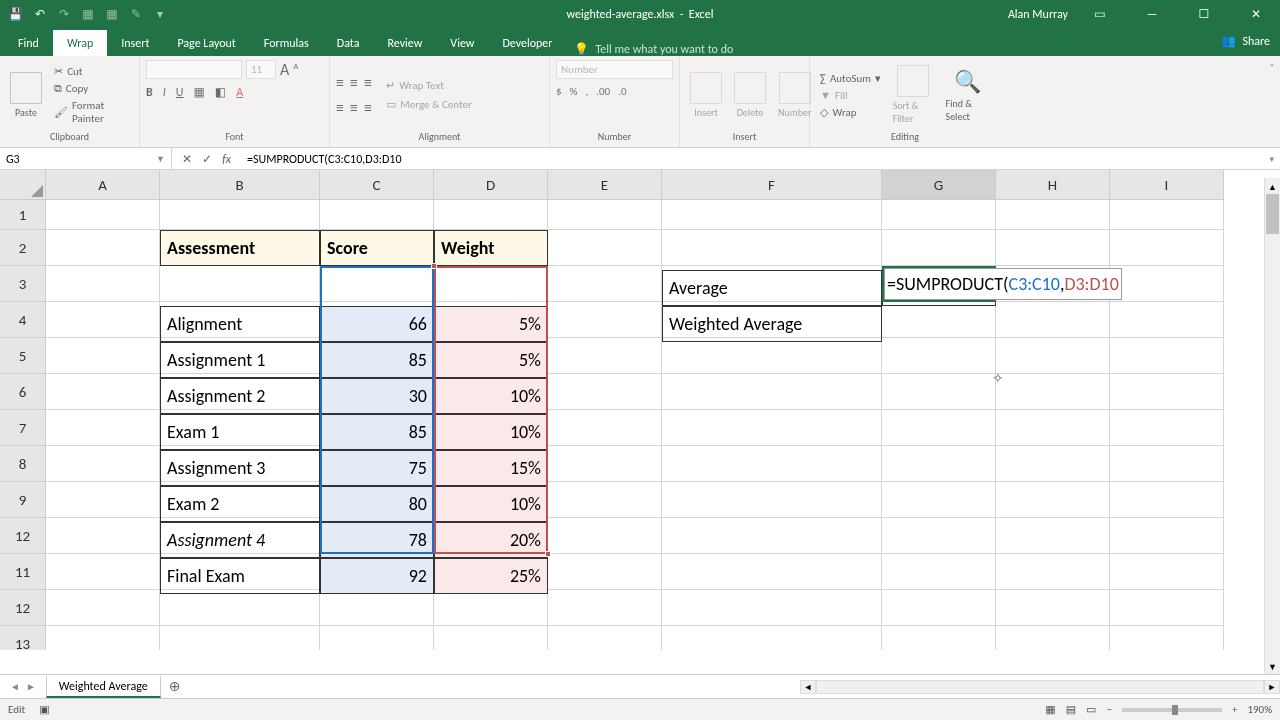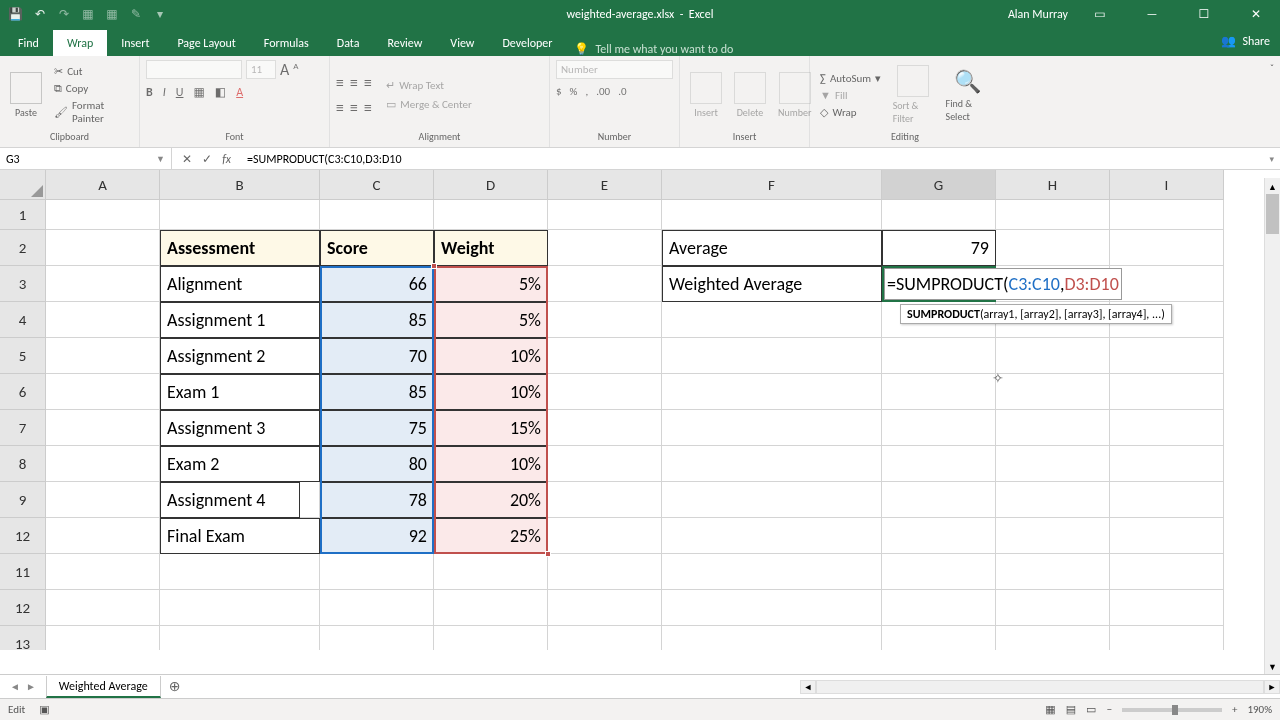--- a/index.html
+++ b/index.html
@@ -47,21 +47,21 @@
 .col-headers { position: absolute; left: 46px; top: 0; right: 16px; height: 30px; display: flex; }
 .col-h { background: #e6e6e6; border-right: 1px solid #ccc; border-bottom: 1px solid #ccc; display: flex; align-items: center; justify-content: center; font-size: 15px; color: #333; }
 .col-h.active { background: #d2d2d2; }
 .row-headers { position: absolute; left: 0; top: 30px; width: 46px; }
 .row-h { height: 36px; background: #e6e6e6; border-right: 1px solid #ccc; border-bottom: 1px solid #ccc; display: flex; align-items: center; justify-content: center; font-size: 15px; color: #333; }
 .row-h.r1 { height: 30px; }
 .cells { position: absolute; left: 46px; top: 30px; }
 .cell { position: absolute; border-right: 1px solid #d4d4d4; border-bottom: 1px solid #d4d4d4; font-size: 18px; padding: 4px 6px; display: flex; align-items: center; }
 .cell.r { justify-content: flex-end; }
 .cell.hdr { background: #fef9e7; font-weight: bold; border: 1px solid #333 !important; }
-.cell.tbord { border: 1px solid #333 !important; }
+.cell.tbord { border: 1px solid #333 !important; margin-top: 40px; }
 .cell.sel-blue { background: #e3ecf6; }
 .cell.sel-red { background: #fbe9e9; }
 
 
 .marquee-blue { position: absolute; border: 2px solid #1f6fc5; pointer-events: none; }
 .marquee-red { position: absolute; border: 2px solid #c0504d; pointer-events: none; }
 .handle { position: absolute; width:6px; height:6px; background:#c0504d; border:1px solid #fff; }
 
 
 .formula-edit { position: absolute; background: #fff; font-size: 18px; padding: 4px 2px; white-space: nowrap; border:1px solid #999; }
@@ -433,32 +433,32 @@
       <div class="cell hdr" style="left: 114px; top: 30px; width: 160px; height: 36px;">Assessment</div>
       <div class="cell hdr" style="left: 274px; top: 30px; width: 114px; height: 36px;">Score</div>
       <div class="cell hdr" style="left: 388px; top: 30px; width: 114px; height: 36px;">Weight</div>
       <div class="cell tbord" style="left: 114px; top: 66px; width: 160px; height: 36px;">Alignment</div>
       <div class="cell tbord sel-blue r" style="left: 274px; top: 66px; width: 114px; height: 36px;">66</div>
       <div class="cell tbord sel-red r" style="left: 388px; top: 66px; width: 114px; height: 36px;">5%</div>
       <div class="cell tbord" style="left: 114px; top: 102px; width: 160px; height: 36px;">Assignment 1</div>
       <div class="cell tbord sel-blue r" style="left: 274px; top: 102px; width: 114px; height: 36px;">85</div>
       <div class="cell tbord sel-red r" style="left: 388px; top: 102px; width: 114px; height: 36px;">5%</div>
       <div class="cell tbord" style="left: 114px; top: 138px; width: 160px; height: 36px;">Assignment 2</div>
-      <div class="cell tbord sel-blue r" style="left: 274px; top: 138px; width: 114px; height: 36px;">70</div>
+      <div class="cell tbord sel-blue r" style="left: 274px; top: 138px; width: 114px; height: 36px;">30</div>
       <div class="cell tbord sel-red r" style="left: 388px; top: 138px; width: 114px; height: 36px;">10%</div>
       <div class="cell tbord" style="left: 114px; top: 174px; width: 160px; height: 36px;">Exam 1</div>
       <div class="cell tbord sel-blue r" style="left: 274px; top: 174px; width: 114px; height: 36px;">85</div>
       <div class="cell tbord sel-red r" style="left: 388px; top: 174px; width: 114px; height: 36px;">10%</div>
       <div class="cell tbord" style="left: 114px; top: 210px; width: 160px; height: 36px;">Assignment 3</div>
       <div class="cell tbord sel-blue r" style="left: 274px; top: 210px; width: 114px; height: 36px;">75</div>
       <div class="cell tbord sel-red r" style="left: 388px; top: 210px; width: 114px; height: 36px;">15%</div>
       <div class="cell tbord" style="left: 114px; top: 246px; width: 160px; height: 36px;">Exam 2</div>
       <div class="cell tbord sel-blue r" style="left: 274px; top: 246px; width: 114px; height: 36px;">80</div>
       <div class="cell tbord sel-red r" style="left: 388px; top: 246px; width: 114px; height: 36px;">10%</div>
-      <div class="cell tbord" style="left: 114px; top: 282px; width: 140px; height: 36px;">Assignment 4</div>
+      <div class="cell tbord" style="left: 114px; top: 282px; width: 160px; height: 36px; font-style: italic;">Assignment 4</div>
       <div class="cell tbord sel-blue r" style="left: 274px; top: 282px; width: 114px; height: 36px;">78</div>
       <div class="cell tbord sel-red r" style="left: 388px; top: 282px; width: 114px; height: 36px;">20%</div>
       <div class="cell tbord" style="left: 114px; top: 318px; width: 160px; height: 36px;">Final Exam</div>
       <div class="cell tbord sel-blue r" style="left: 274px; top: 318px; width: 114px; height: 36px;">92</div>
       <div class="cell tbord sel-red r" style="left: 388px; top: 318px; width: 114px; height: 36px;">25%</div>
       <div class="cell tbord" style="left: 616px; top: 30px; width: 220px; height: 36px;">Average</div>
       <div class="cell tbord r" style="left: 836px; top: 30px; width: 114px; height: 36px;">79</div>
       <div class="cell tbord" style="left: 616px; top: 66px; width: 220px; height: 36px;">Weighted Average</div>
     </div>
 
@@ -466,23 +466,20 @@
 
   <div class="marquee-red" style="left:434px; top:96px; width:114px; height:288px;"></div>
   <div class="handle" style="left:431px;top:93px;"></div>
   <div class="handle" style="left:545px;top:381px;"></div>
 
   <div class="active-cell-border" style="left:882px; top:96px; width:114px; height:36px;"></div>
 
   <div class="formula-edit" style="left:884px; top:98px;">
     <span class="fn">=SUMPRODUCT(</span><span class="r1">C3:C10</span><span class="fn">,</span><span class="r2">D3:D10</span>
   </div>
-  <div class="tooltip" style="left:900px; top:134px;">
-    <b>SUMPRODUCT</b><span>(array1, [array2], [array3], [array4], ...)</span>
-  </div>
 
   <div class="cursor-cross" style="left:992px; top:200px;">✧</div>
 </div>
 
 <div class="vscroll">
   <div class="arr" style="top:0">▲</div>
   <div class="thumb"></div>
   <div class="arr" style="bottom:0">▼</div>
 </div>
 

